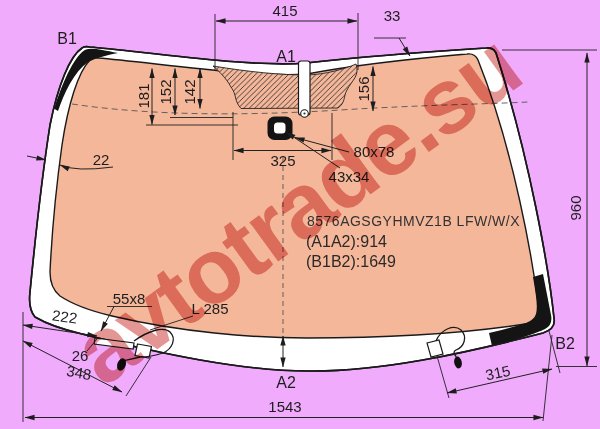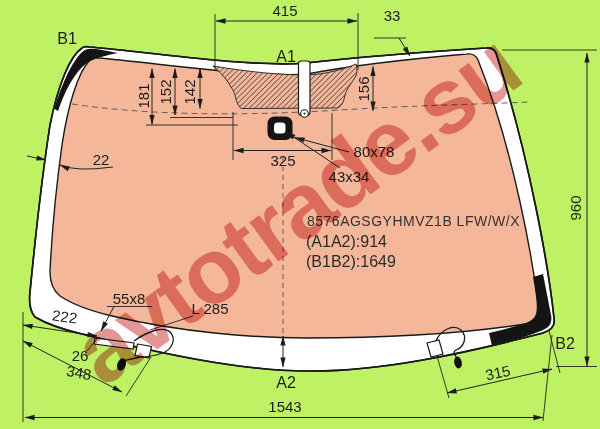--- a/index.html
+++ b/index.html
@@ -1,16 +1,16 @@
 <!DOCTYPE html>
 <html style="--glass: #f5b79a; --trim: #141414; --line: #222222; --wm-color: #c82d28;"><head>
 <meta charset="utf-8">
 <style>
   html,body{margin:0;padding:0;background:#fff;}
-  .stage{position:relative;width:600px;height:429px;background:#bef264;overflow:hidden;
+  .stage{position:relative;width:600px;height:429px;background:#f0abfc;overflow:hidden;
          font-family:"Liberation Sans",sans-serif;}
   .stage svg{position:absolute;left:0;top:0;}
   .d{font:15px "Liberation Sans",sans-serif;fill:#1d1d1d;}
   .lbl{font:16px "Liberation Sans",sans-serif;fill:#1d1d1d;}
   .code{font:14px "Liberation Sans",sans-serif;letter-spacing:.5px;fill:#333;}
   .spec{font:16px "Liberation Sans",sans-serif;fill:#2a2a2a;}
   .ln{stroke:var(--line,#222);stroke-width:1;fill:none;}
   .ext{stroke:var(--line,#222);stroke-width:.9;fill:none;}
   .outline{stroke:#1a1a1a;stroke-width:1.6;fill:none;}
   .wm{position:absolute;left:-54px;top:149px;width:700px;height:120px;line-height:120px;

